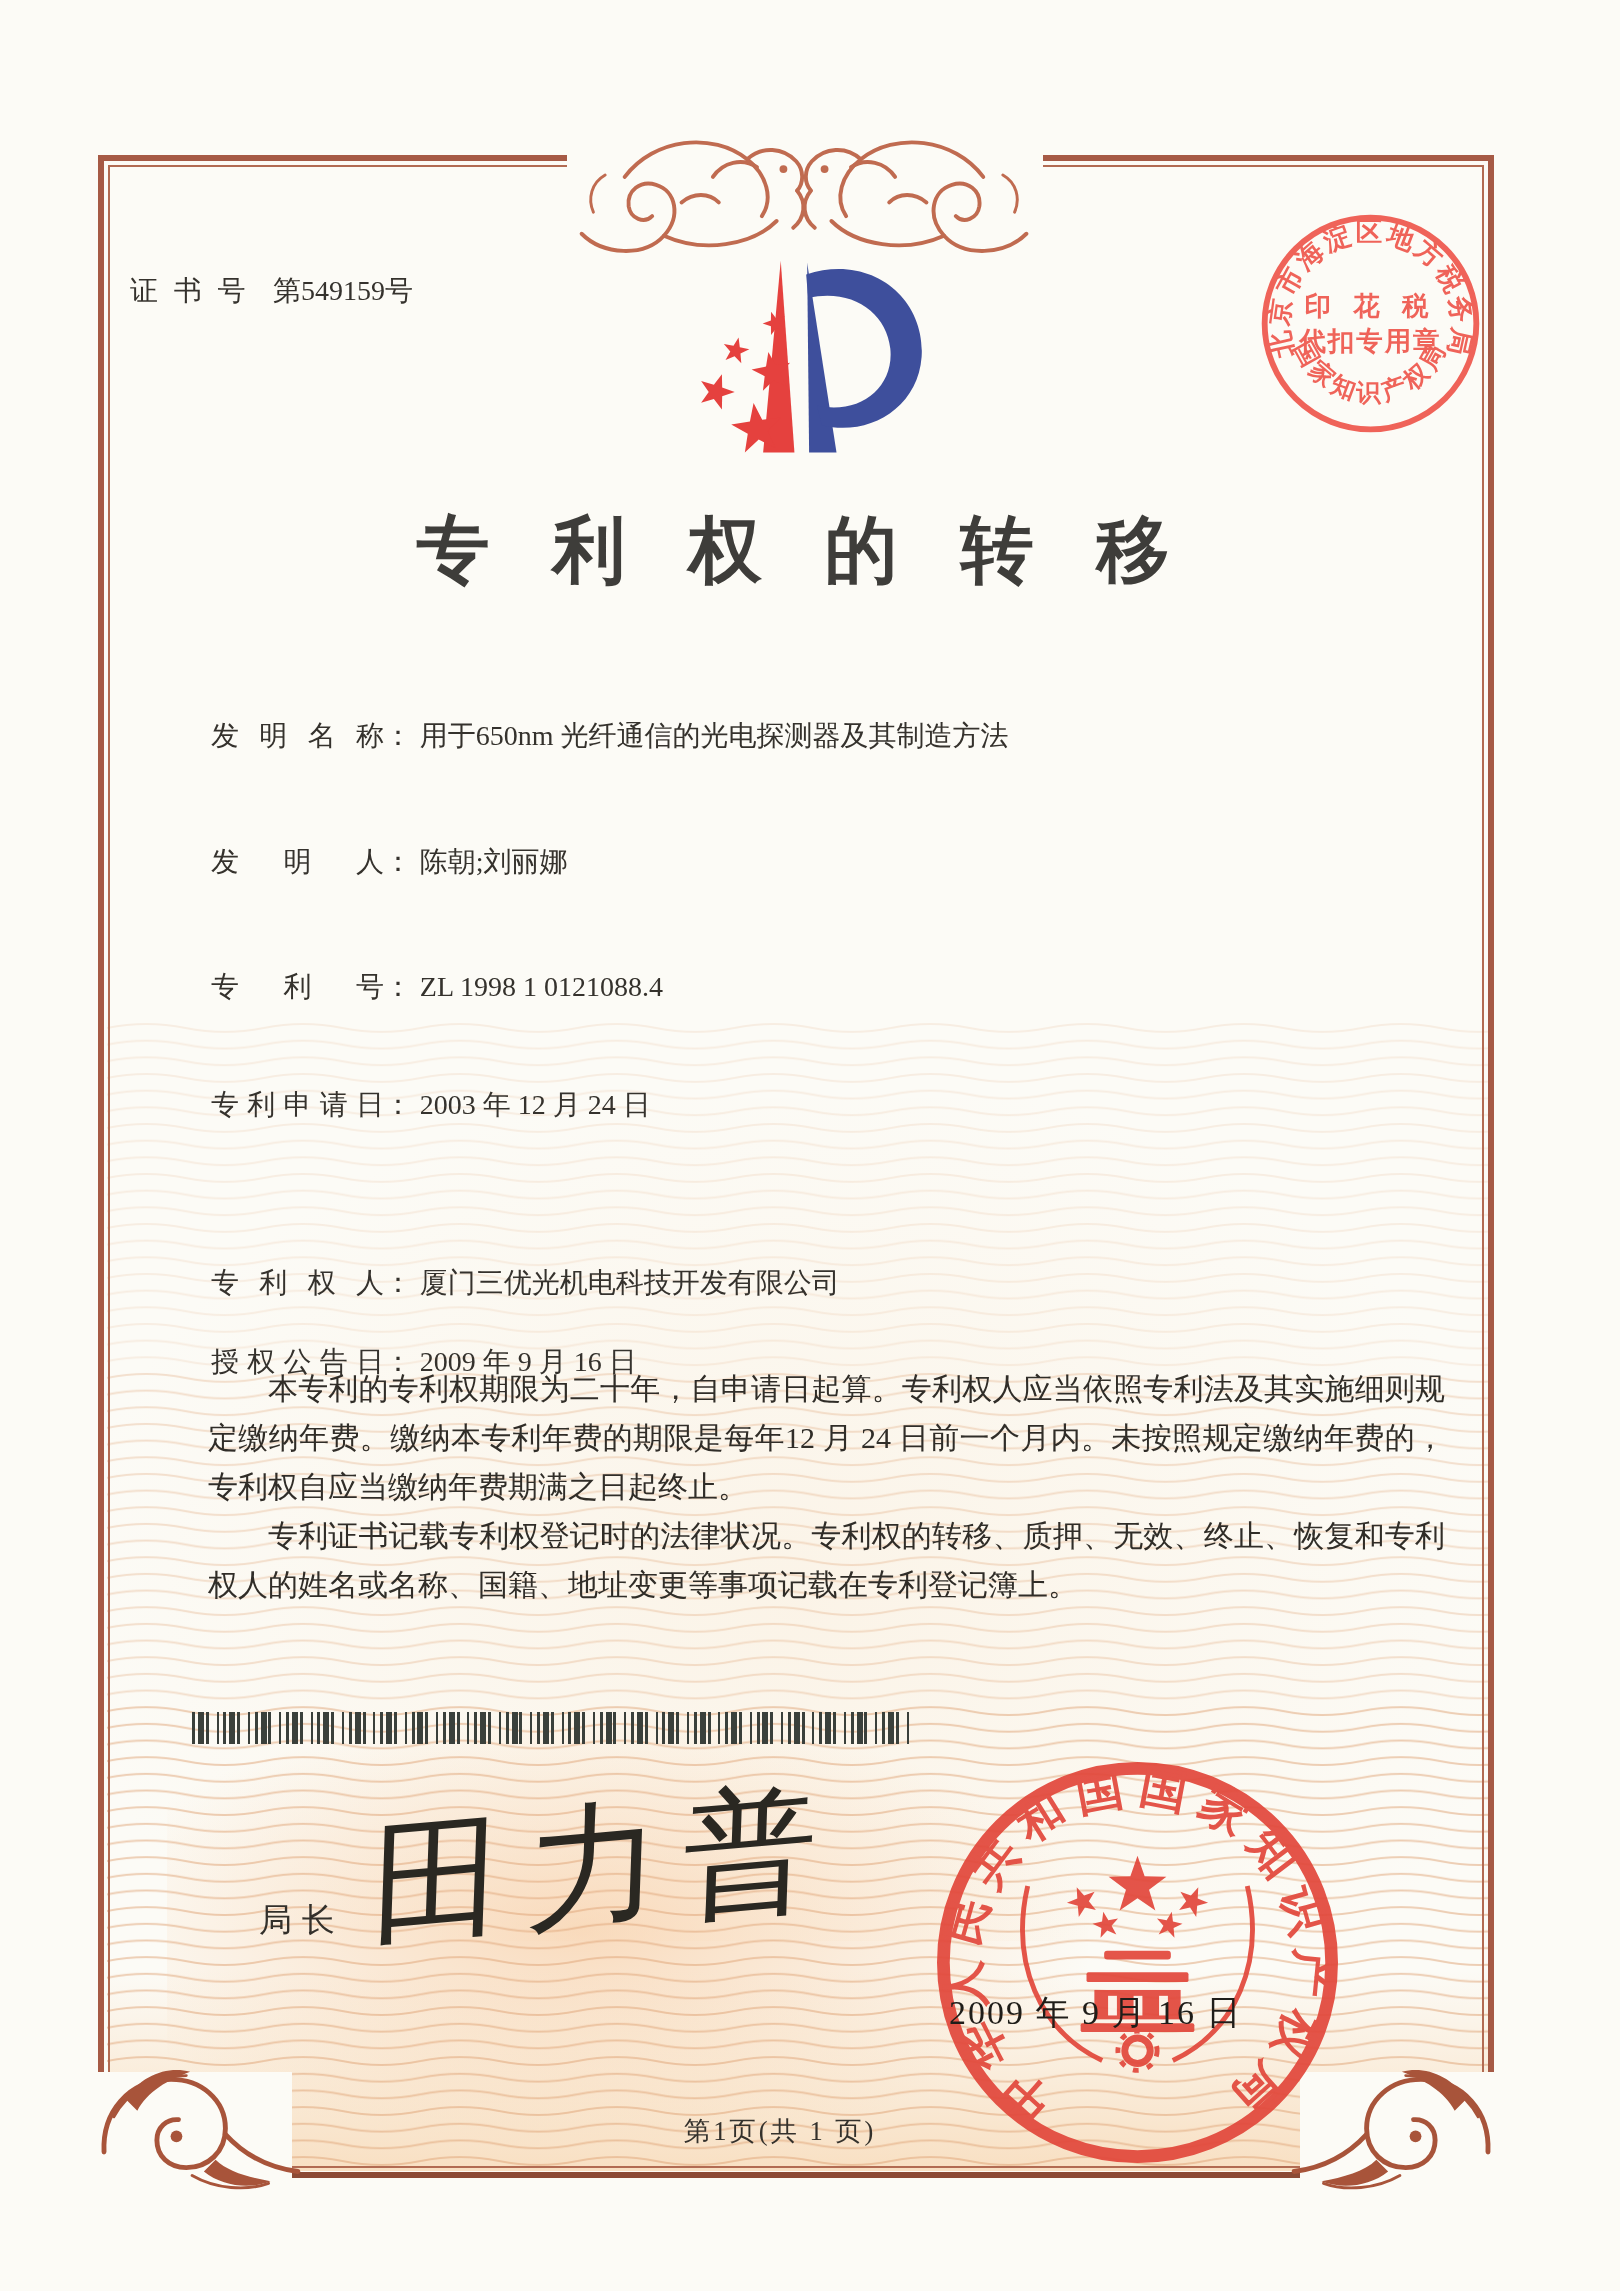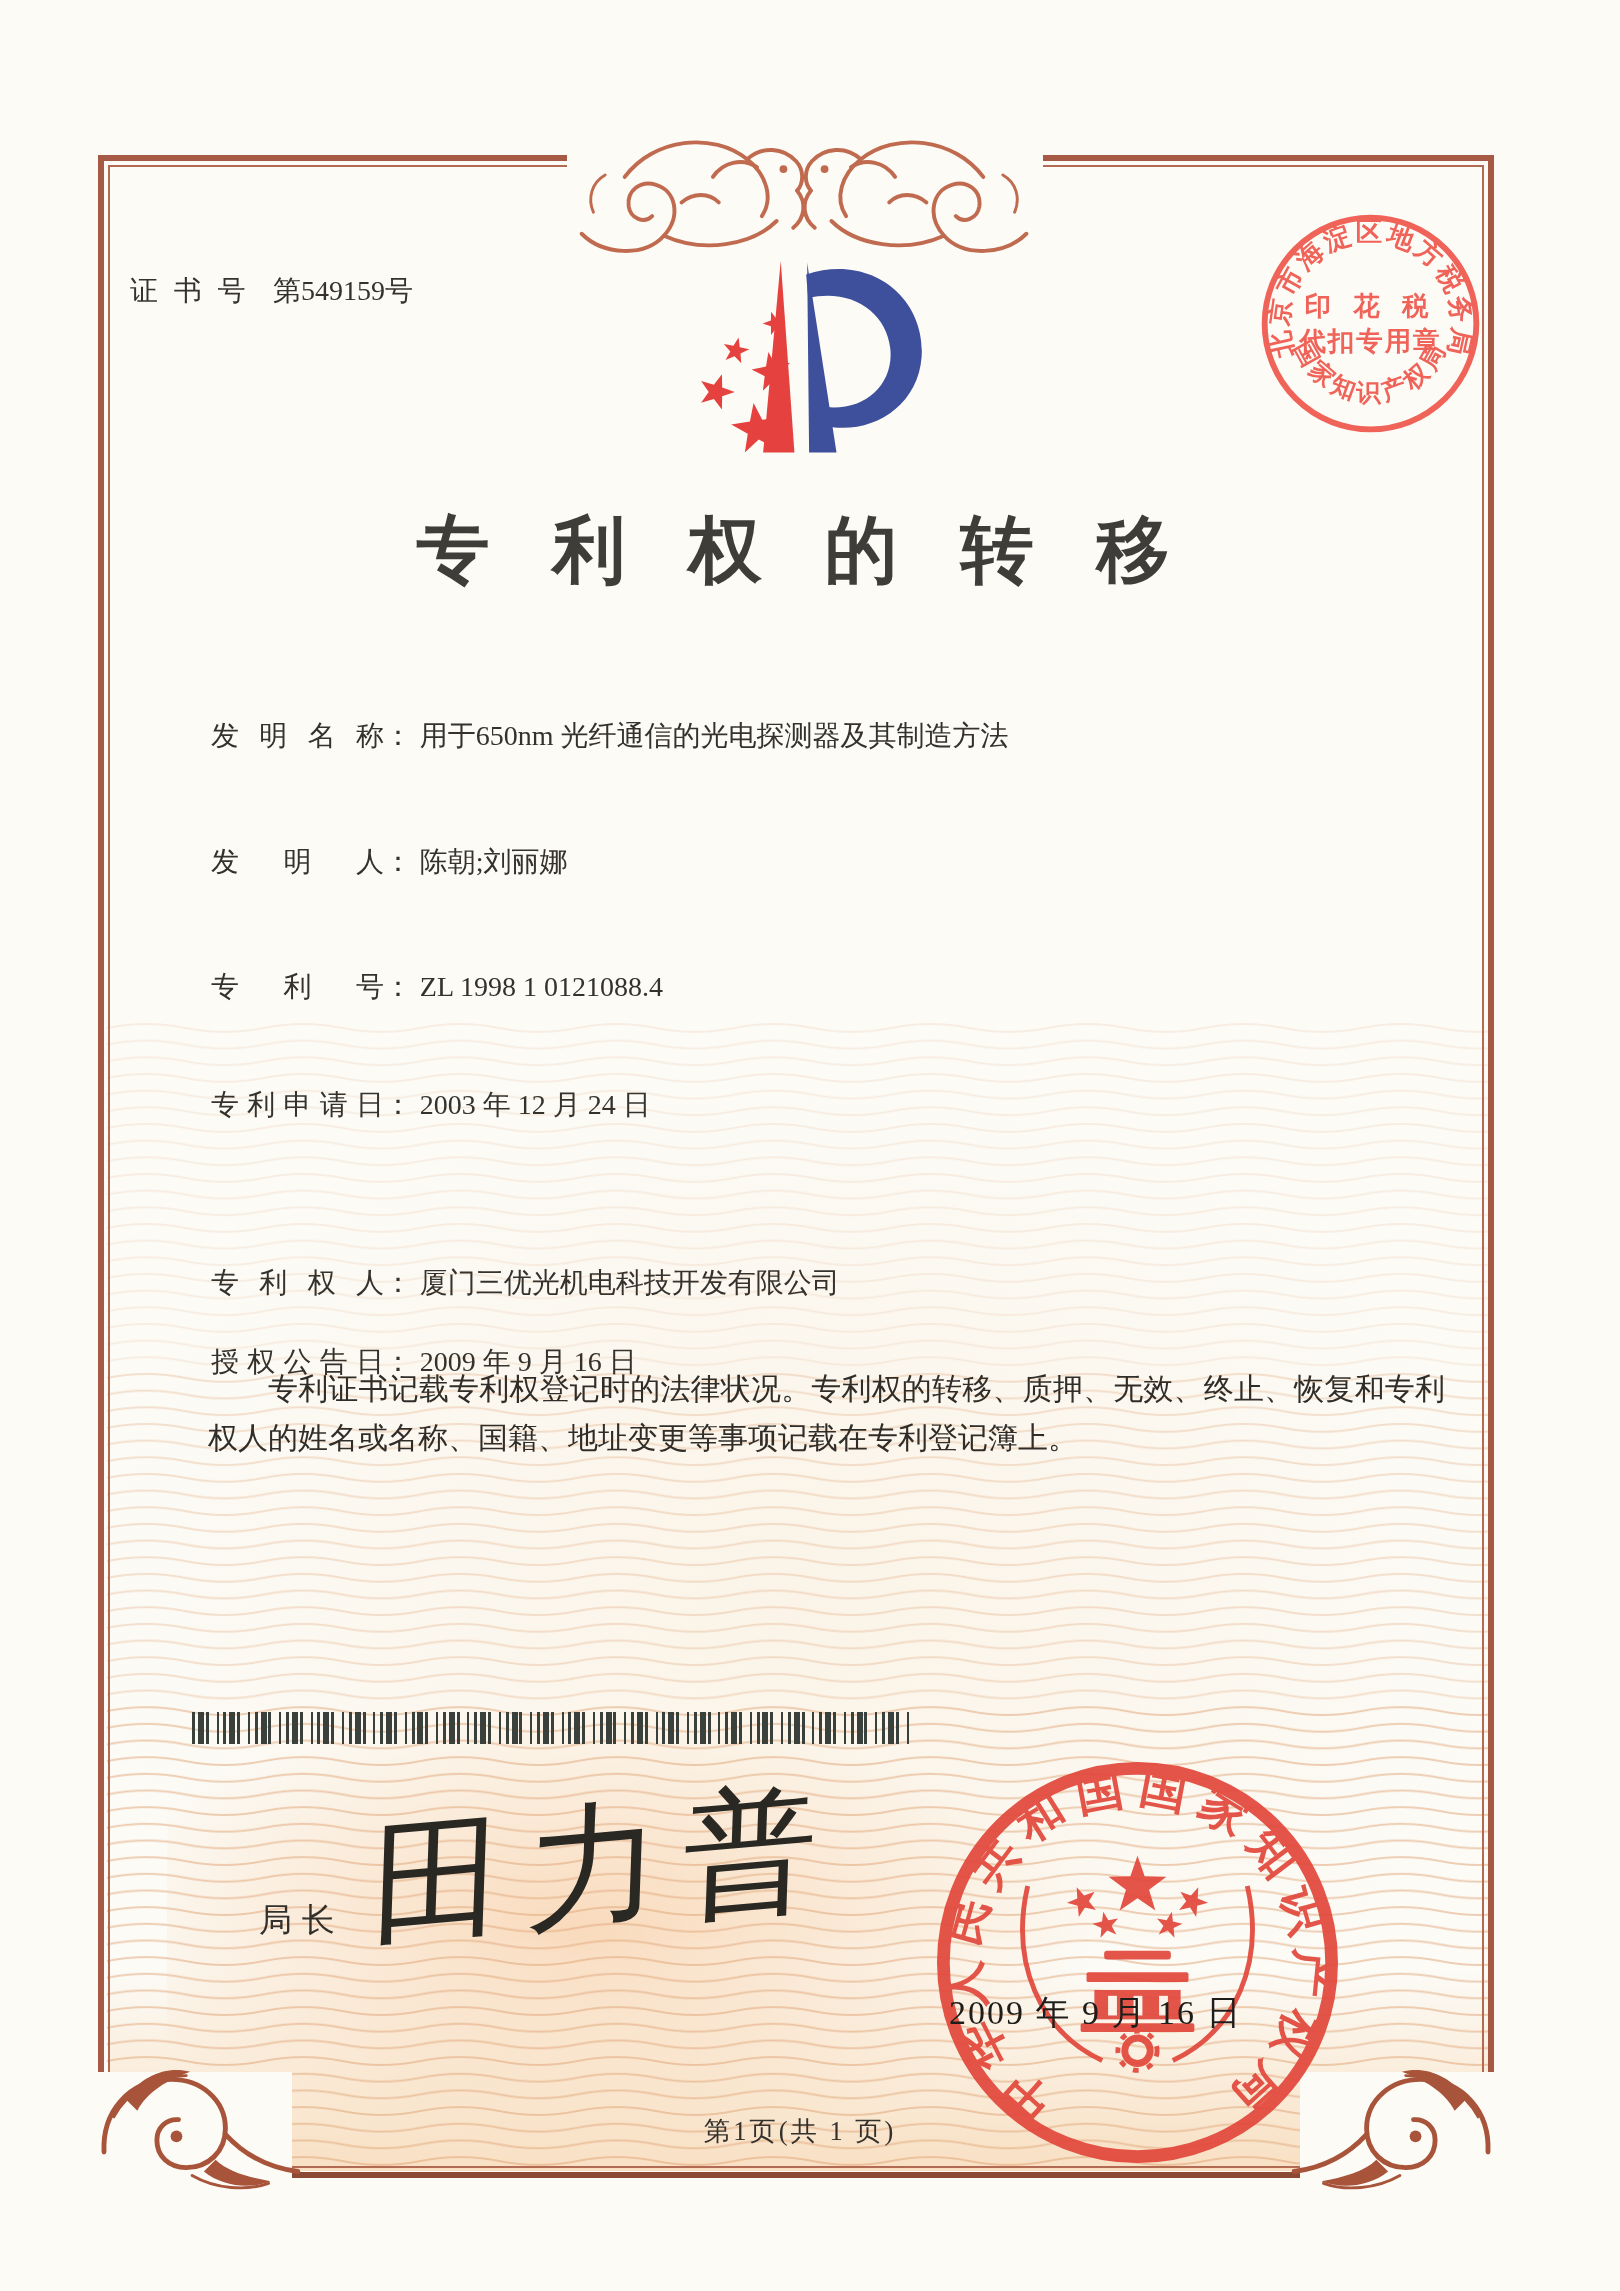--- a/index.html
+++ b/index.html
@@ -40,21 +40,21 @@
   .body-text { position:absolute; left:208px; top:1364px; width:1237px;
                font-size:30px; line-height:49px; color:#302d28; text-align:justify; }
   .body-text p { text-indent:2em; }
   .barcode { position:absolute; left:192px; top:1712px; width:727px; height:32px; }
   .barcode i { position:absolute; top:0; height:100%; background:#3a403b; }
   .signer-label { position:absolute; left:259px; top:1898px; font-size:33px; letter-spacing:9.8px; color:#33302b; }
   .signature { position:absolute; left:370px; top:1776px; font-size:135px; letter-spacing:21.6px;
                color:#2a2822; transform:rotate(-5deg) skewX(-7deg); white-space:nowrap; }
   .issue-date { position:absolute; left:949px; top:1990px; font-size:34px; letter-spacing:2px;
                 color:#1f1d19; z-index:6; white-space:nowrap; }
-  .page-footer { position:absolute; left:102px; top:2113px; width:1396px; text-align:center;
+  .page-footer { position:absolute; left:82px; top:2113px; width:1396px; text-align:center;
                  font-size:26.5px; letter-spacing:2.9px; color:#34312c; }
   .seal { z-index:5; }
 </style>
 </head>
 <body>
 
 <svg width="0" height="0" style="position:absolute">
   <defs>
     <path id="star5" d="M0,-10 L2.35,-3.24 L9.51,-3.09 L3.8,1.24 L5.88,8.09 L0,4 L-5.88,8.09 L-3.8,1.24 L-9.51,-3.09 L-2.35,-3.24 Z"></path>
   </defs>
@@ -169,20 +169,21 @@
   <span class="lbl">专利申请日</span><span>：</span><span class="val">2003 年 12 月 24 日</span>
 </div>
 <div class="row" style="top:1264px">
   <span class="lbl">专利权人</span><span>：</span><span class="val">厦门三优光机电科技开发有限公司</span>
 </div>
 <div class="row" style="top:1343px">
   <span class="lbl">授权公告日</span><span>：</span><span class="val">2009 年 9 月 16 日</span>
 </div>
 
 <div class="body-text">
+  <p>本专利的专利权期限为二十年，自申请日起算。专利权人应当依照专利法及其实施细则规定缴纳年费。缴纳本专利年费的期限是每年12 月 24 日前一个月内。未按照规定缴纳年费的，专利权自应当缴纳年费期满之日起终止。</p>
   <p>专利证书记载专利权登记时的法律状况。专利权的转移、质押、无效、终止、恢复和专利权人的姓名或名称、国籍、地址变更等事项记载在专利登记簿上。</p>
 </div>
 
 <div class="barcode" id="barcode">
     <i style="left:0px;width:2.9px"></i>
     <i style="left:5.9px;width:5.9px"></i>
     <i style="left:13.7px;width:2.9px"></i>
     <i style="left:24.5px;width:2px"></i>
     <i style="left:31px;width:2.9px"></i>
     <i style="left:37px;width:5.9px"></i>

